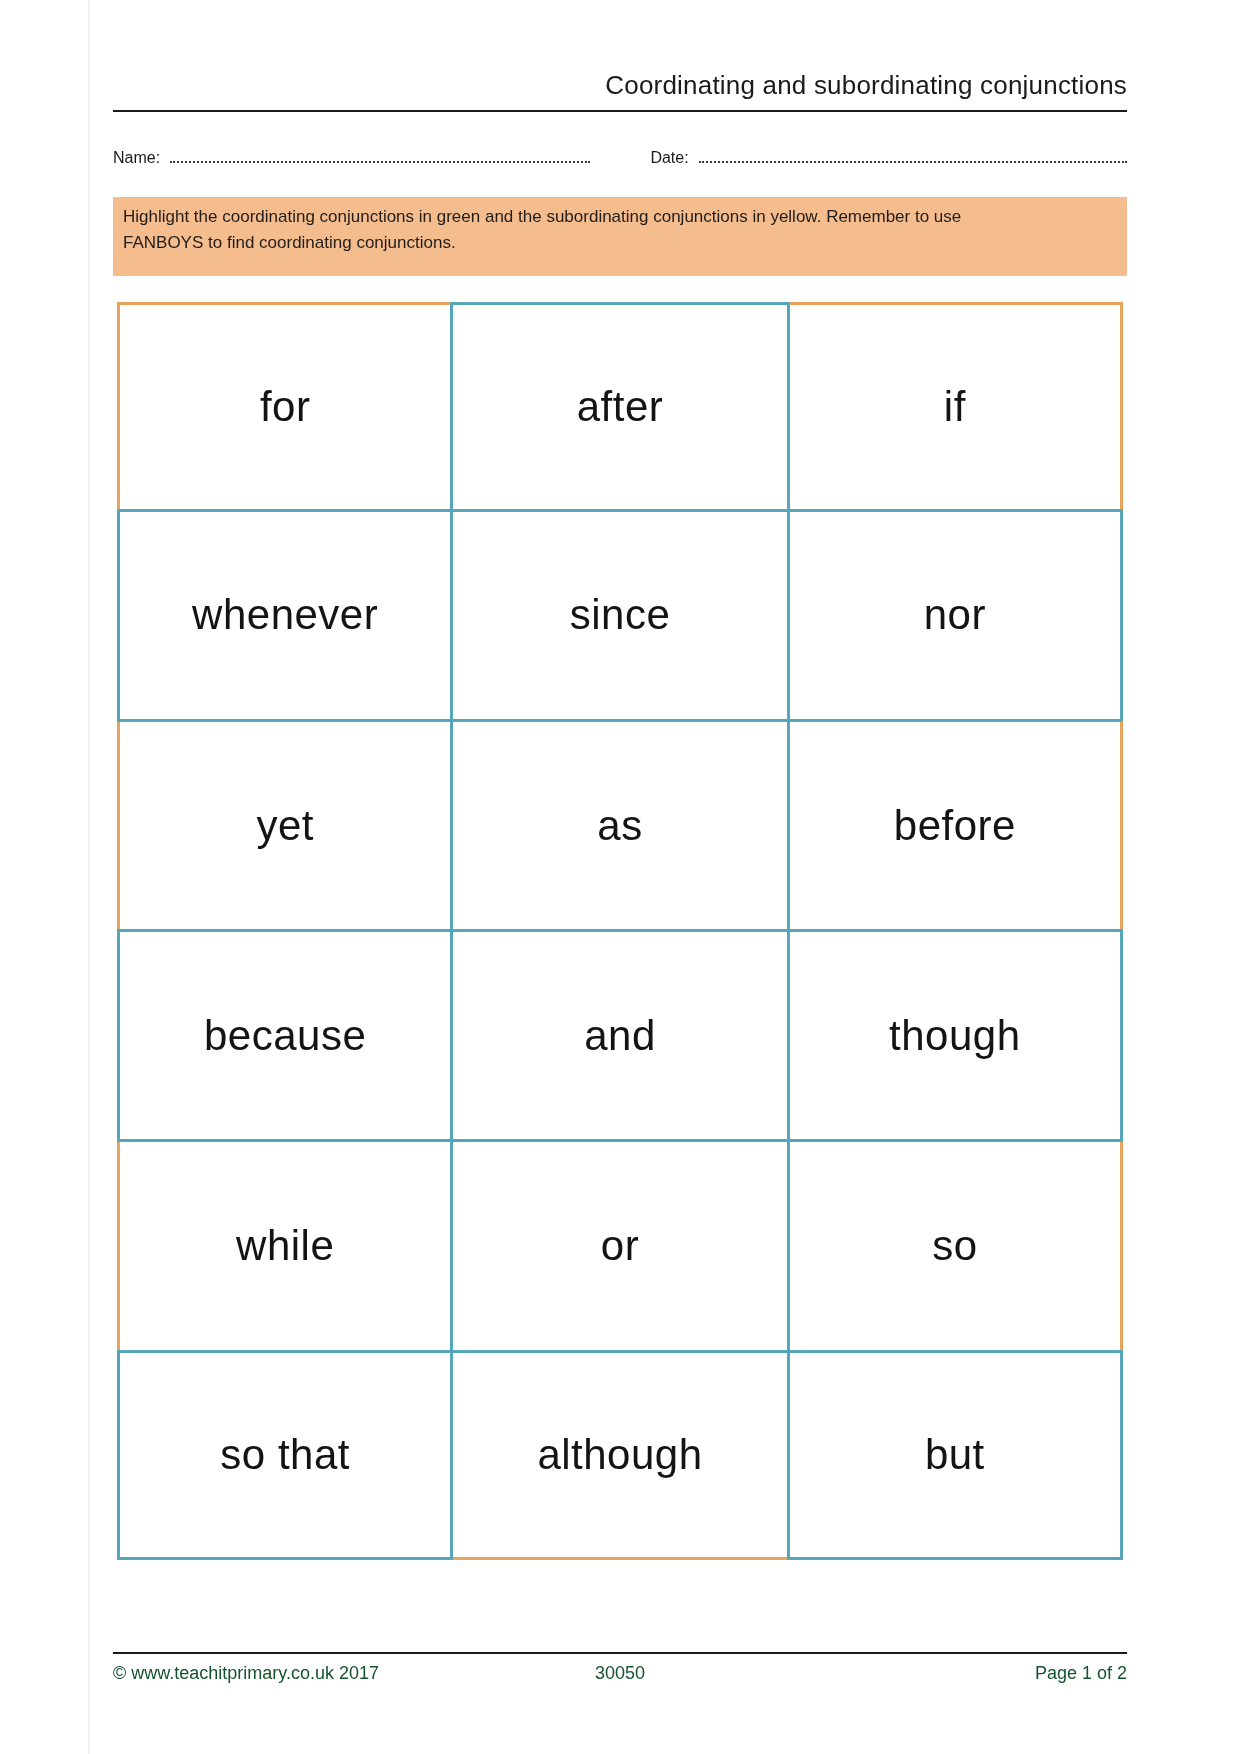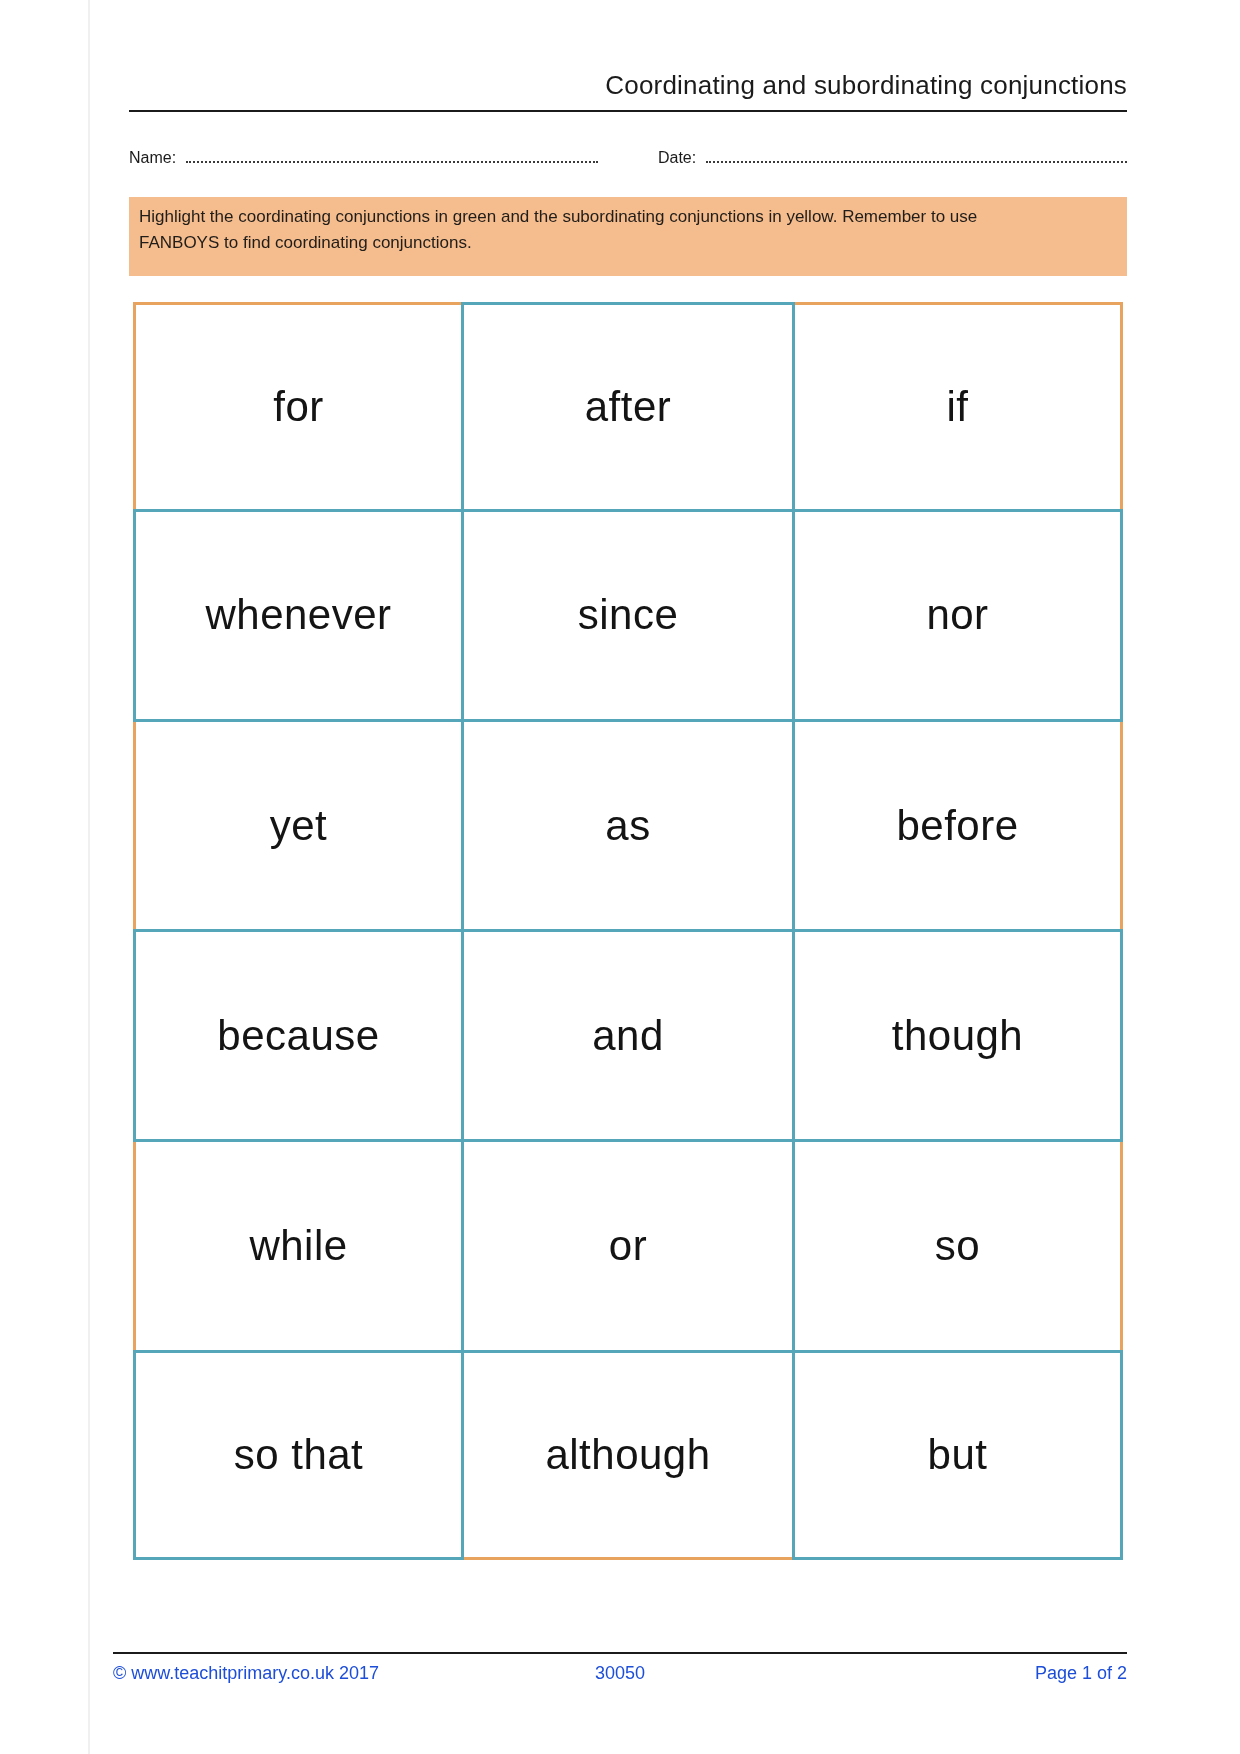--- a/index.html
+++ b/index.html
@@ -14,21 +14,21 @@
     overflow: hidden;
   }
   .page-edge {
     position: absolute;
     left: 88px; top: 0; bottom: 0;
     width: 2px;
     background: #f0f0f0;
   }
   .content {
     position: absolute;
-    left: 129px;
+    left: 113px;
     right: 113px;
     top: 0;
   }
   
   .title-block {
     padding-top: 70px;
     padding-bottom: 9px;
     border-bottom: 2.5px solid #1b1b1b;
     text-align: right;
   }
@@ -100,21 +100,21 @@
   .footer {
     position: absolute;
     top: 1652px;
     left: 113px;
     right: 113px;
     border-top: 2.5px solid #1b1b1b;
     padding-top: 9px;
     display: flex;
     align-items: baseline;
     font-size: 18px;
-    color: #1d4ed8;
+    color: #14532d;
   }
   .footer .left  { flex: 1; text-align: left; }
   .footer .mid   { flex: 0 0 auto; text-align: left; }
   .footer .right { flex: 1; text-align: right; }
 </style>
 </head>
 <body>
 
 <div class="page">
   <div class="page-edge"></div>

